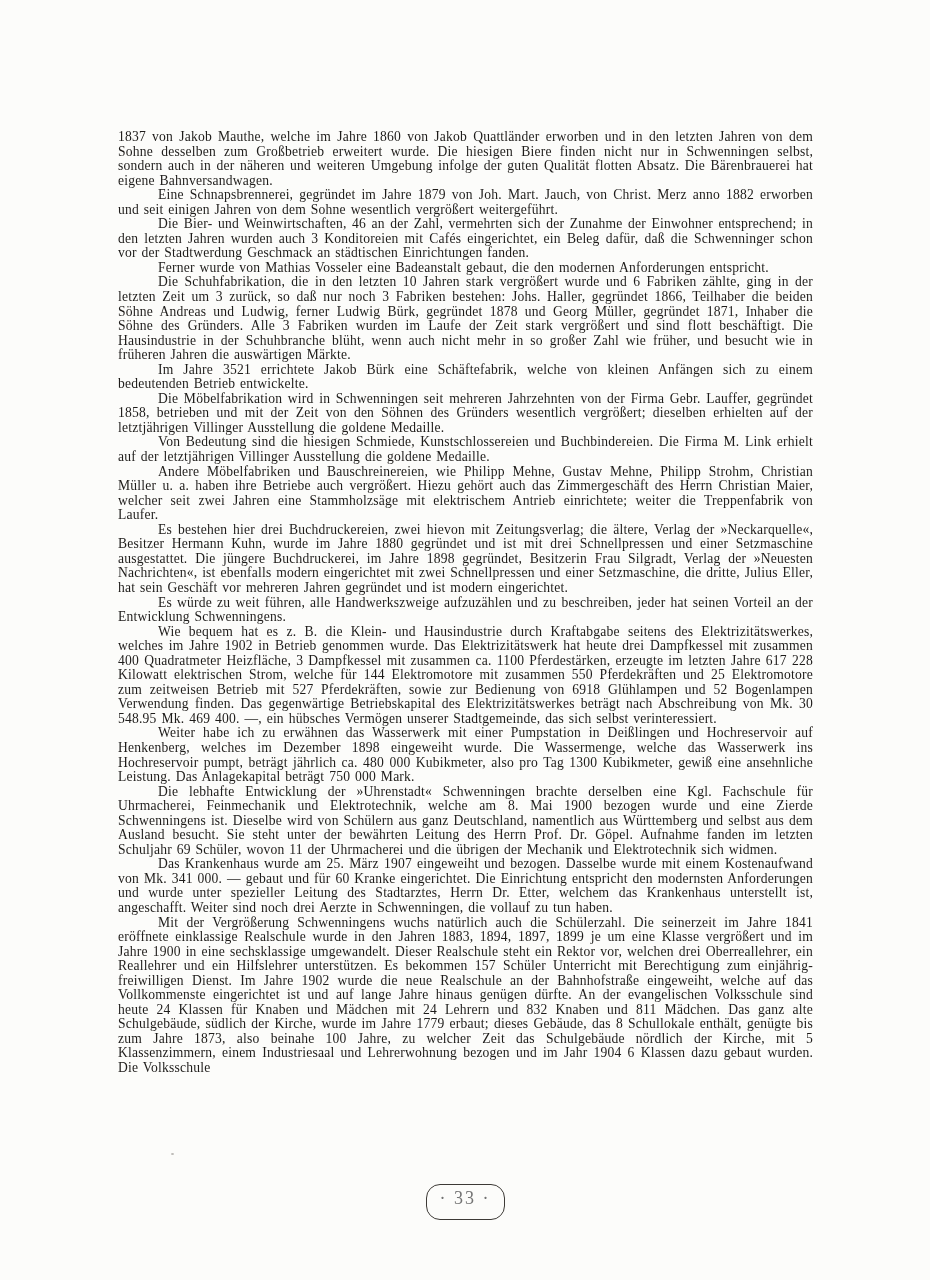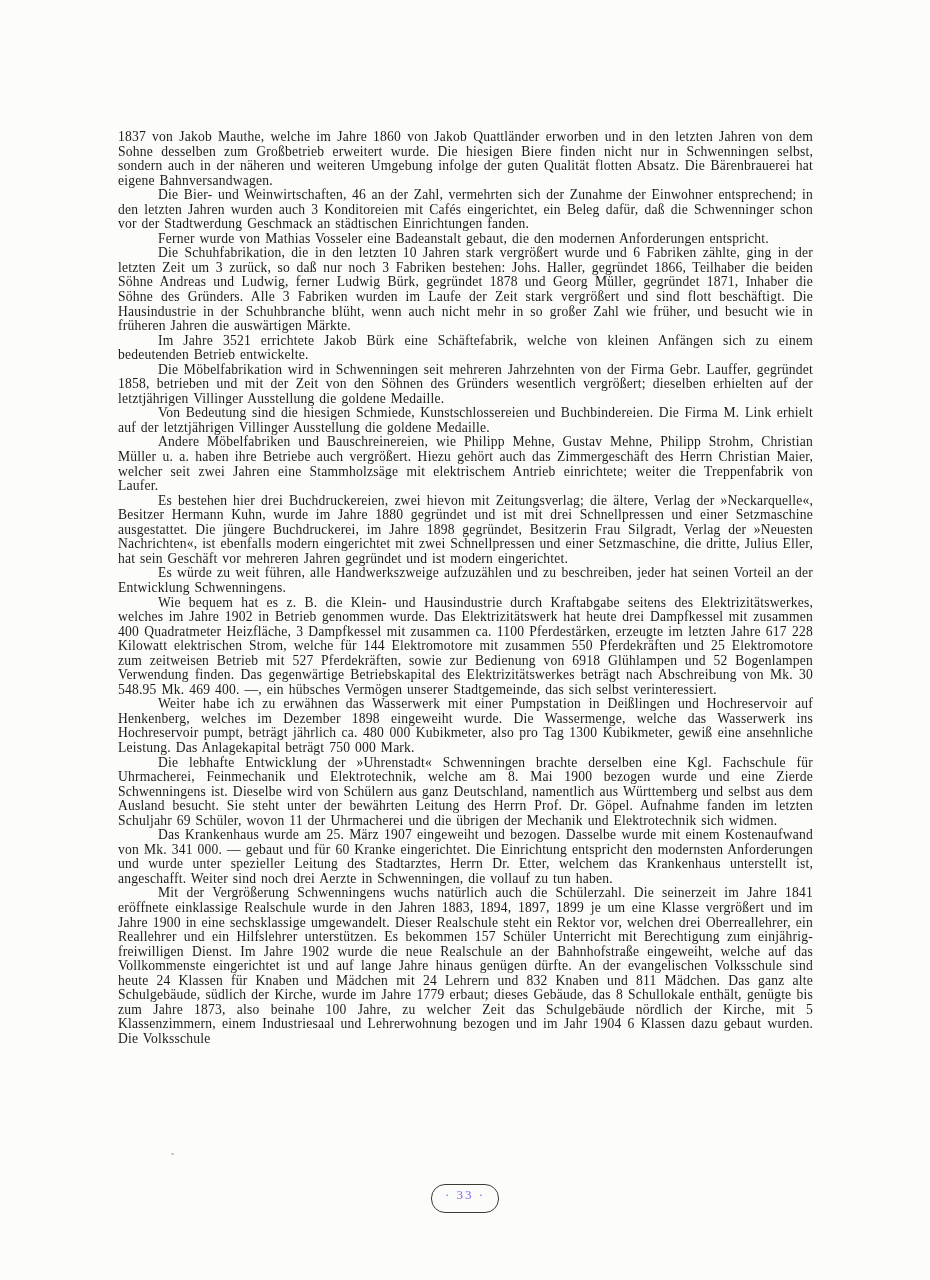--- a/index.html
+++ b/index.html
@@ -48,22 +48,22 @@
     position: absolute;
     left: 0;
     top: 1184px;
     width: 930px;
     display: flex;
     justify-content: center;
   }
   .page-number-badge {
     display: inline-block;
     font-family: "Liberation Serif", "DejaVu Serif", serif;
-    font-size: 13px;
-    color: #8b5cf6;
+    font-size: 18px;
+    color: #737373;
     border: 1.5px solid #3d3a36;
     border-radius: 14px;
     padding: 2px 13px 9px 13px;
     letter-spacing: 2px;
     line-height: 1.25;
     background: transparent;
   }
   .ink-speck {
     position: absolute;
     left: 171px;
@@ -75,20 +75,21 @@
   }
 </style>
 </head>
 <body>
 
 <div class="page">
 
   <div class="text-block">
 
   <p class="para no-indent">1837 von Jakob Mauthe, welche im Jahre 1860 von Jakob Quattländer erworben und in den letzten Jahren von dem Sohne desselben zum Großbetrieb erweitert wurde.  Die hiesigen Biere finden nicht nur in Schwenningen selbst, sondern auch in der näheren und weiteren Umgebung infolge der guten Qualität flotten Absatz.  Die Bärenbrauerei hat eigene Bahnversandwagen.</p>
+      <p class="para">Eine Schnapsbrennerei, gegründet im Jahre 1879 von Joh. Mart. Jauch, von Christ. Merz anno 1882 erworben und seit einigen Jahren von dem Sohne wesentlich vergrößert weitergeführt.</p>
       <p class="para">Die Bier- und Weinwirtschaften, 46 an der Zahl, vermehrten sich der Zunahme der Einwohner entsprechend; in den letzten Jahren wurden auch 3 Konditoreien mit Cafés eingerichtet, ein Beleg dafür, daß die Schwenninger schon vor der Stadtwerdung Geschmack an städtischen Einrichtungen fanden.</p>
       <p class="para">Ferner wurde von Mathias Vosseler eine Badeanstalt gebaut, die den modernen Anforderungen entspricht.</p>
       <p class="para">Die Schuhfabrikation, die in den letzten 10 Jahren stark vergrößert wurde und 6 Fabriken zählte, ging in der letzten Zeit um 3 zurück, so daß nur noch 3 Fabriken bestehen: Johs. Haller, gegründet 1866, Teilhaber die beiden Söhne Andreas und Ludwig, ferner Ludwig Bürk, gegründet 1878 und Georg Müller, gegründet 1871, Inhaber die Söhne des Gründers.  Alle 3 Fabriken wurden im Laufe der Zeit stark vergrößert und sind flott beschäftigt.  Die Hausindustrie in der Schuhbranche blüht, wenn auch nicht mehr in so großer Zahl wie früher, und besucht wie in früheren Jahren die auswärtigen Märkte.</p>
       <p class="para">Im Jahre 3521 errichtete Jakob Bürk eine Schäftefabrik, welche von kleinen Anfängen sich zu einem bedeutenden Betrieb entwickelte.</p>
       <p class="para">Die Möbelfabrikation wird in Schwenningen seit mehreren Jahrzehnten von der Firma Gebr. Lauffer, gegründet 1858, betrieben und mit der Zeit von den Söhnen des Gründers wesentlich vergrößert; dieselben erhielten auf der letztjährigen Villinger Ausstellung die goldene Medaille.</p>
       <p class="para">Von Bedeutung sind die hiesigen Schmiede, Kunstschlossereien und Buchbindereien.  Die Firma M. Link erhielt auf der letztjährigen Villinger Ausstellung die goldene Medaille.</p>
       <p class="para">Andere Möbelfabriken und Bauschreinereien, wie Philipp Mehne, Gustav Mehne, Philipp Strohm, Christian Müller u. a. haben ihre Betriebe auch vergrößert.  Hiezu gehört auch das Zimmergeschäft des Herrn Christian Maier, welcher seit zwei Jahren eine Stammholzsäge mit elektrischem Antrieb einrichtete; weiter die Treppenfabrik von Laufer.</p>
       <p class="para">Es bestehen hier drei Buchdruckereien, zwei hievon mit Zeitungsverlag; die ältere, Verlag der »Neckarquelle«, Besitzer Hermann Kuhn, wurde im Jahre 1880 gegründet und ist mit drei Schnellpressen und einer Setzmaschine ausgestattet.  Die jüngere Buchdruckerei, im Jahre 1898 gegründet, Besitzerin Frau Silgradt, Verlag der »Neuesten Nachrichten«, ist ebenfalls modern eingerichtet mit zwei Schnellpressen und einer Setzmaschine, die dritte, Julius Eller, hat sein Geschäft vor mehreren Jahren gegründet und ist modern eingerichtet.</p>
       <p class="para">Es würde zu weit führen, alle Handwerkszweige aufzuzählen und zu beschreiben, jeder hat seinen Vorteil an der Entwicklung Schwenningens.</p>
       <p class="para">Wie bequem hat es z. B. die Klein- und Hausindustrie durch Kraftabgabe seitens des Elektrizitätswerkes, welches im Jahre 1902 in Betrieb genommen wurde.  Das Elektrizitätswerk hat heute drei Dampfkessel mit zusammen 400 Quadratmeter Heizfläche, 3 Dampfkessel mit zusammen ca. 1100 Pferdestärken, erzeugte im letzten Jahre 617 228 Kilowatt elektrischen Strom, welche für 144 Elektromotore mit zusammen 550 Pferdekräften und 25 Elektromotore zum zeitweisen Betrieb mit 527 Pferdekräften, sowie zur Bedienung von 6918 Glühlampen und 52 Bogenlampen Verwendung finden.  Das gegenwärtige Betriebskapital des Elektrizitätswerkes beträgt nach Abschreibung von Mk. 30 548.95 Mk. 469 400. —, ein hübsches Vermögen unserer Stadtgemeinde, das sich selbst verinteressiert.</p>

